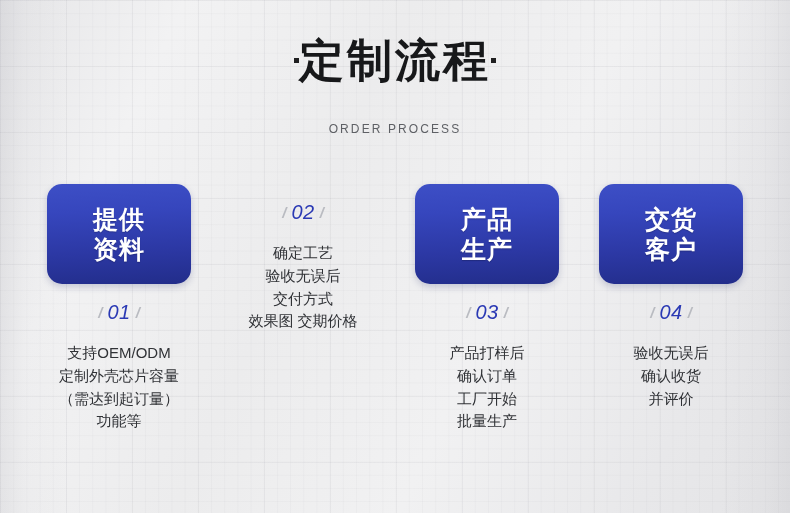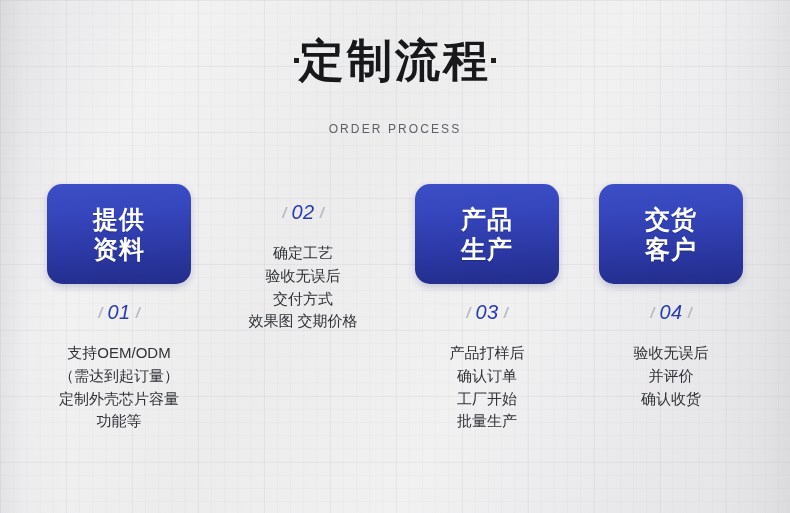--- a/index.html
+++ b/index.html
@@ -181,22 +181,22 @@
         <span class="card-line">提供</span>
         <span class="card-line">资料</span>
       </div>
       <div class="num-row">
         <span class="slash">/</span>
         <span class="num">01</span>
         <span class="slash">/</span>
       </div>
       <div class="desc">
         <div>支持OEM/ODM</div>
+        <div>定制外壳芯片容量</div>
         <div>（需达到起订量）</div>
-        <div>定制外壳芯片容量</div>
         <div>功能等</div>
       </div>
     </div>
 
     <div class="step">
       <div class="num-row">
         <span class="slash">/</span>
         <span class="num">02</span>
         <span class="slash">/</span>
       </div>
@@ -231,19 +231,19 @@
         <span class="card-line">交货</span>
         <span class="card-line">客户</span>
       </div>
       <div class="num-row">
         <span class="slash">/</span>
         <span class="num">04</span>
         <span class="slash">/</span>
       </div>
       <div class="desc">
         <div>验收无误后</div>
+        <div>确认收货</div>
         <div>并评价</div>
-        <div>确认收货</div>
       </div>
     </div>
 
   </div>
 </div>
 
 </body></html>

